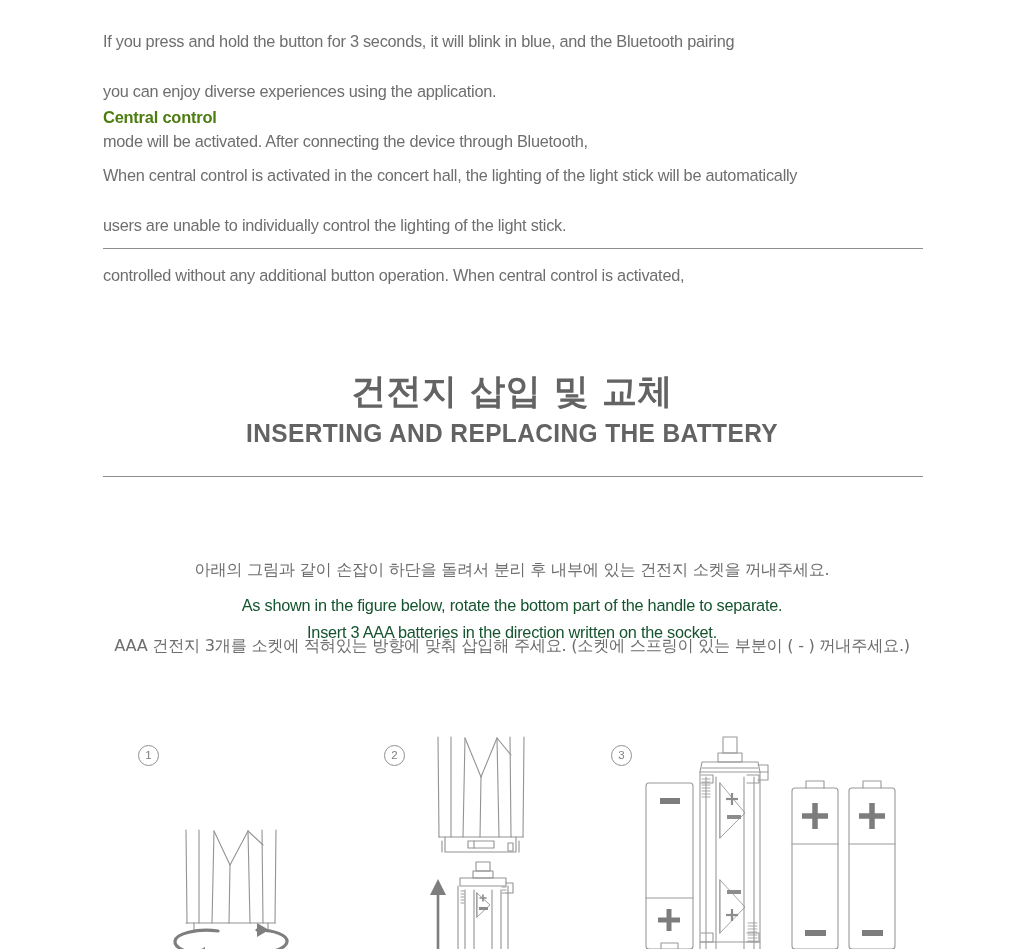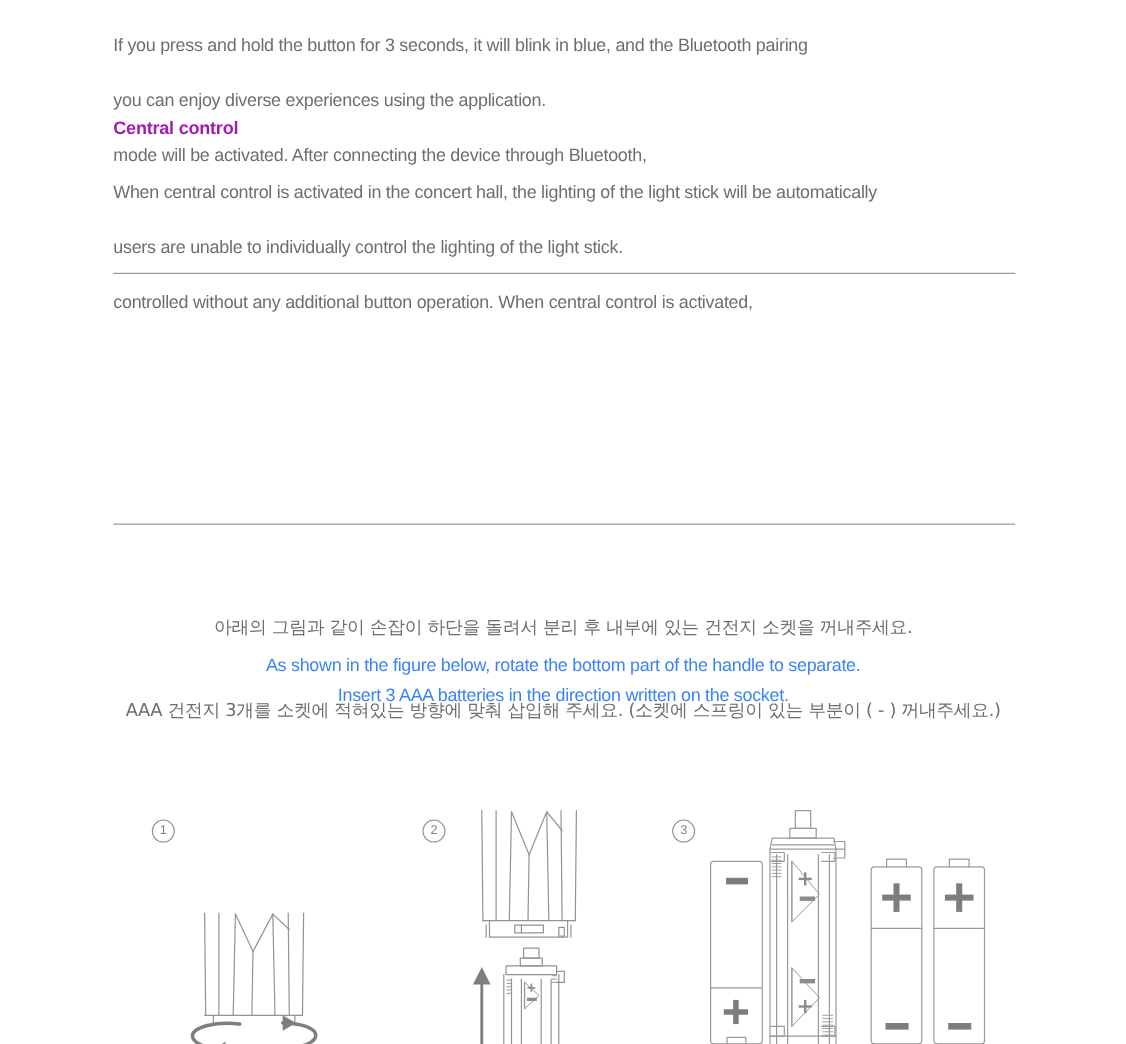--- a/index.html
+++ b/index.html
@@ -37,21 +37,21 @@
     letter-spacing: -0.25px;
     white-space: nowrap;
     margin-top: 23px;
   }
   .subhead {
     position: absolute;
     left: 103px;
     top: 108px;
     font-size: 16.4px;
     font-weight: bold;
-    color: #a21caf;
+    color: #4d7c0f;
     letter-spacing: -0.2px;
     white-space: nowrap;
   }
   .central-block {
     position: absolute;
     left: 103px;
     top: 139px;
     width: 830px;
   }
 
@@ -112,21 +112,21 @@
   .instr-en {
     position: absolute;
     left: 0;
     top: 592px;
     width: 1024px;
     text-align: center;
   }
   .instr-en .l {
     font-size: 16.3px;
     line-height: 26.5px;
-    color: #3b82f6;
+    color: #14532d;
     letter-spacing: -0.25px;
     white-space: nowrap;
   }
 
   
   .figures { position: absolute; left: 0; top: 0; width: 1024px; height: 949px; }
   .fig { position: absolute; }
   .fig-num {
     position: absolute;
     width: 19px; height: 19px;
@@ -157,20 +157,24 @@
 
   <div class="subhead">Central control</div>
   <div class="central-block">
     <div class="body-line">When central control is activated in the concert hall, the lighting of the light stick will be automatically</div>
     <div class="body-line">users are unable to individually control the lighting of the light stick.</div>
     <div class="body-line">controlled without any additional button operation. When central control is activated,</div>
   </div>
 
   <div class="rule rule-1"></div>
 
+  <div class="title-wrap">
+    <div class="title-ko">건전지 삽입 및 교체</div>
+    <div class="title-en">INSERTING AND REPLACING THE BATTERY</div>
+  </div>
 
   <div class="rule rule-2"></div>
 
   <div class="instr-ko">
     <div class="l">아래의 그림과 같이 손잡이 하단을 돌려서 분리 후 내부에 있는 건전지 소켓을 꺼내주세요.</div>
     <div class="l">AAA 건전지 3개를 소켓에 적혀있는 방향에 맞춰 삽입해 주세요. (소켓에 스프링이 있는 부분이 ( - ) 꺼내주세요.)</div>
   </div>
 
   <div class="instr-en">
     <div class="l">As shown in the figure below, rotate the bottom part of the handle to separate.</div>

